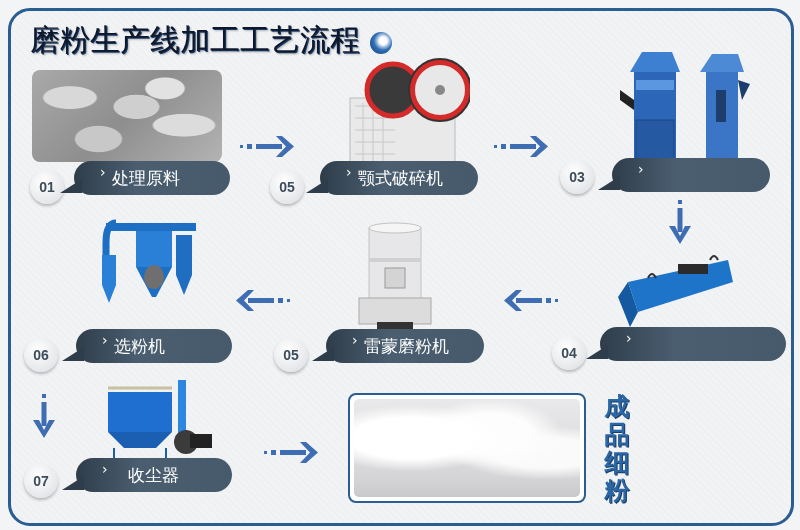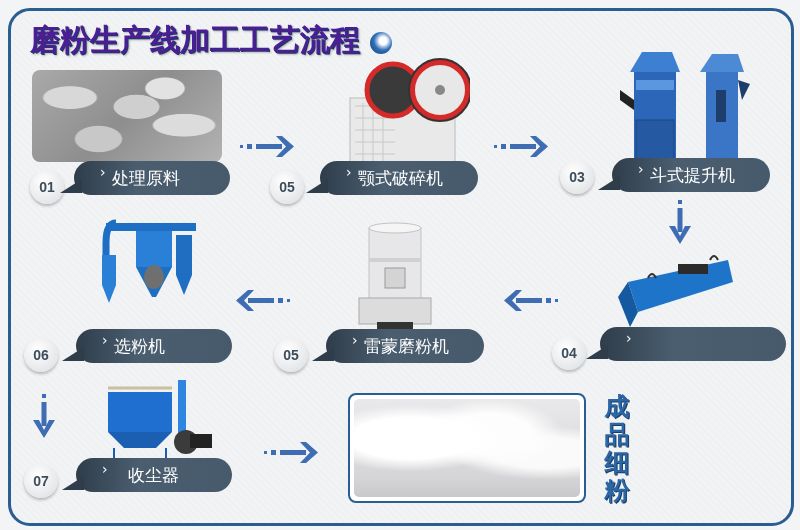--- a/index.html
+++ b/index.html
@@ -10,22 +10,22 @@
   }
   .frame {
     position:absolute; left:8px; top:8px; width:780px; height:512px;
     border:3px solid #2a5d92; border-radius:22px;
     background:
       repeating-linear-gradient(45deg, rgba(0,0,0,0.012) 0 2px, rgba(255,255,255,0) 2px 5px),
       #f2f3f5;
   }
   .title {
     position:absolute; left:30px; top:20px;
-    font-family:"DejaVu Serif", serif; font-weight:bold;
-    font-size:30px; color:#4c1d95; letter-spacing:0px;
+    font-family:"DejaVu Serif", serif; font-weight:normal;
+    font-size:30px; color:#0f172a; letter-spacing:0px;
     text-shadow:1px 1px 0 #1b3c66, 2px 2px 2px rgba(0,0,0,0.25);
   }
   .title-dot {
     position:absolute; left:370px; top:32px; width:22px; height:22px; border-radius:50%;
     background:radial-gradient(circle at 60% 40%, #ffffff 0 20%, #2f6fb7 50%, #173f73 100%);
   }
   .label {
     position:absolute; height:34px; border-radius:17px;
     background:linear-gradient(90deg,#2f3d4a,#4a5e70 40%,#475a6b);
     color:#ffffff; font-size:17px; line-height:34px;
@@ -129,21 +129,20 @@
 
 <div class="num" style="left:270px;top:170px">05</div>
 <div class="label" style="left:320px;top:161px;width:158px">
   <span class="chev">›</span>
   <span>颚式破碎机</span>
 </div>
 
 <div class="num" style="left:560px;top:160px">03</div>
 <div class="label" style="left:612px;top:158px;width:158px">
   <span class="chev">›</span>
-  <span>斗式提升机</span>
 </div>
 
 <svg class="arrow-d" style="left:668px;top:198px" viewBox="0 0 24 48">
   <rect x="10" y="2" width="4" height="4" fill="#3f6db3"></rect>
   <rect x="9.5" y="10" width="5" height="24" fill="#3f6db3"></rect>
   <polygon points="1,28 7,28 12,38 17,28 23,28 12,46" fill="#3f6db3"></polygon>
 </svg>
 
 <svg class="img" style="left:618px;top:252px" width="120" height="80" viewBox="0 0 120 80">
   <polygon points="10,30 110,8 115,30 20,60" fill="#1e74c9"></polygon>

